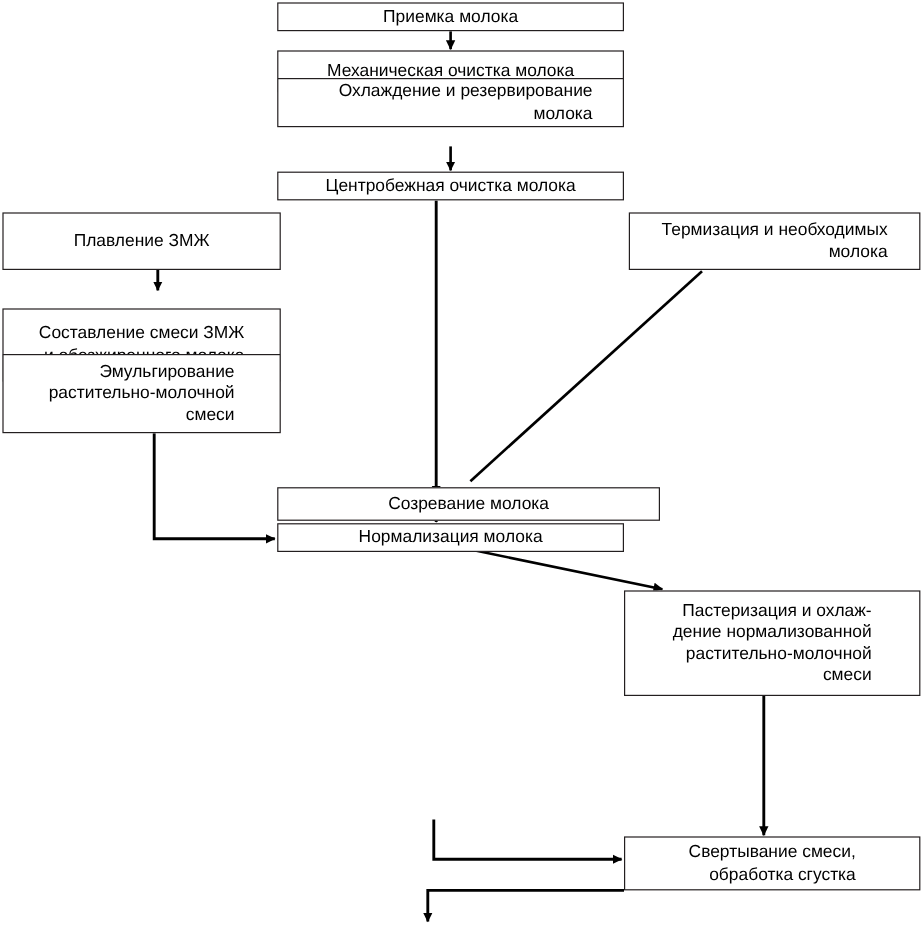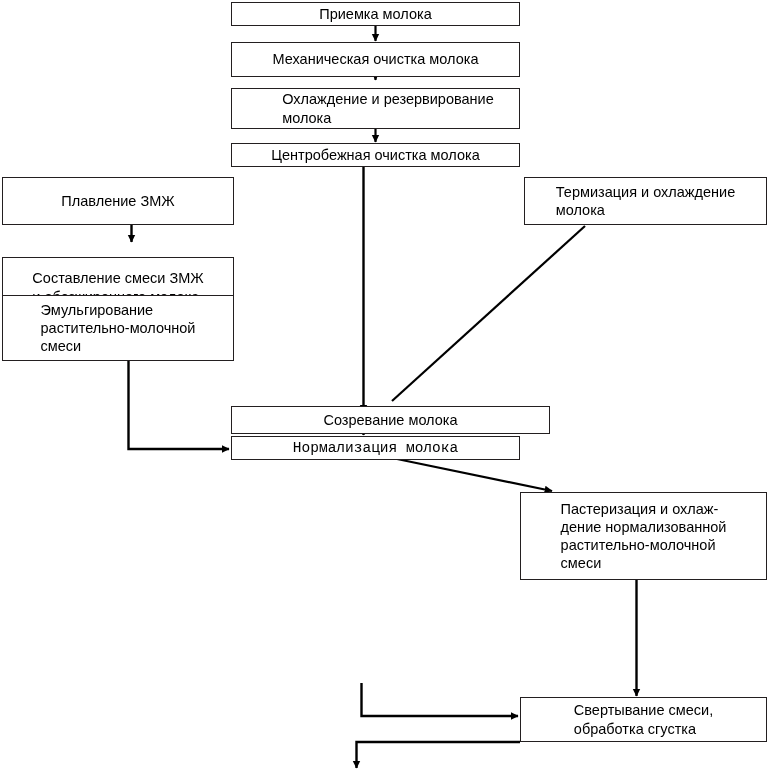--- a/index.html
+++ b/index.html
@@ -17,21 +17,21 @@
   }
   .node {
     position: absolute;
     box-sizing: border-box;
     border: 1.5px solid #231f20;
     background: #ffffff;
     color: #000000;
     display: flex;
     align-items: center;
     justify-content: center;
-    text-align: left;
+    text-align: right;
     font-size: 14.5px;
     line-height: 1.25;
     padding: 2px 4px;
     z-index: 2;
   }
   .node span { display: block; white-space: pre-line; }
   svg.links {
     position: absolute;
     left: 0;
     top: 0;
@@ -80,54 +80,54 @@
   </svg>
 
   <div class="node" style="left:231px;top:2px;width:289px;height:24px;">
     <span>Приемка молока</span>
   </div>
 
   <div class="node" style="left:231px;top:42px;width:289px;height:35px;">
     <span>Механическая очистка молока</span>
   </div>
 
-  <div class="node" style="left:231px;top:88px;width:289px;height:41px;padding-left:29px;">
+  <div class="node" style="left:231px;top:65px;width:289px;height:41px;padding-left:29px;">
     <span>Охлаждение и резервирование
 молока</span>
   </div>
 
   <div class="node" style="left:231px;top:143px;width:289px;height:24px;">
     <span>Центробежная очистка молока</span>
   </div>
 
   <div class="node" style="left:2px;top:177px;width:232px;height:48px;">
     <span>Плавление ЗМЖ</span>
   </div>
 
   <div class="node" style="left:524px;top:177px;width:243px;height:48px;">
-    <span>Термизация и охлаждение
+    <span>Термизация и необходимых
 молока</span>
   </div>
 
   <div class="node" style="left:2px;top:257px;width:232px;height:61px;">
     <span>Составление смеси ЗМЖ
 и обезжиренного молока</span>
   </div>
 
   <div class="node" style="left:2px;top:295px;width:232px;height:66px;">
     <span>Эмульгирование
 растительно-молочной
 смеси</span>
   </div>
 
   <div class="node" style="left:231px;top:406px;width:319px;height:28px;">
     <span>Созревание молока</span>
   </div>
 
-  <div class="node" style="left:231px;top:436px;width:289px;height:24px;font-family:Liberation Mono, monospace;">
+  <div class="node" style="left:231px;top:436px;width:289px;height:24px;">
     <span>Нормализация молока</span>
   </div>
 
   <div class="node" style="left:520px;top:492px;width:247px;height:88px;">
     <span>Пастеризация и охлаж-
 дение нормализованной
 растительно-молочной
 смеси</span>
   </div>
 

